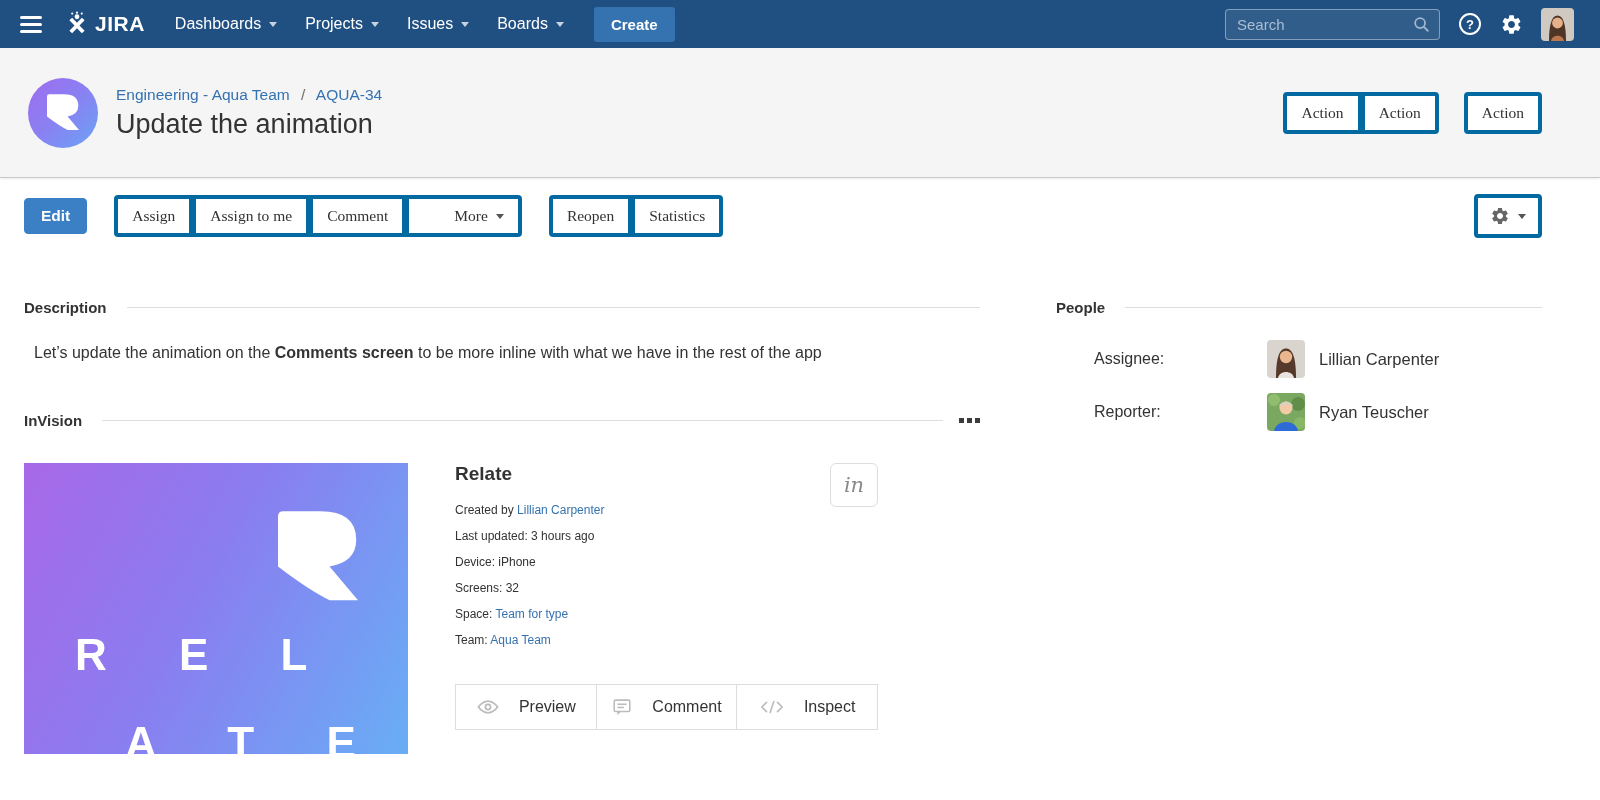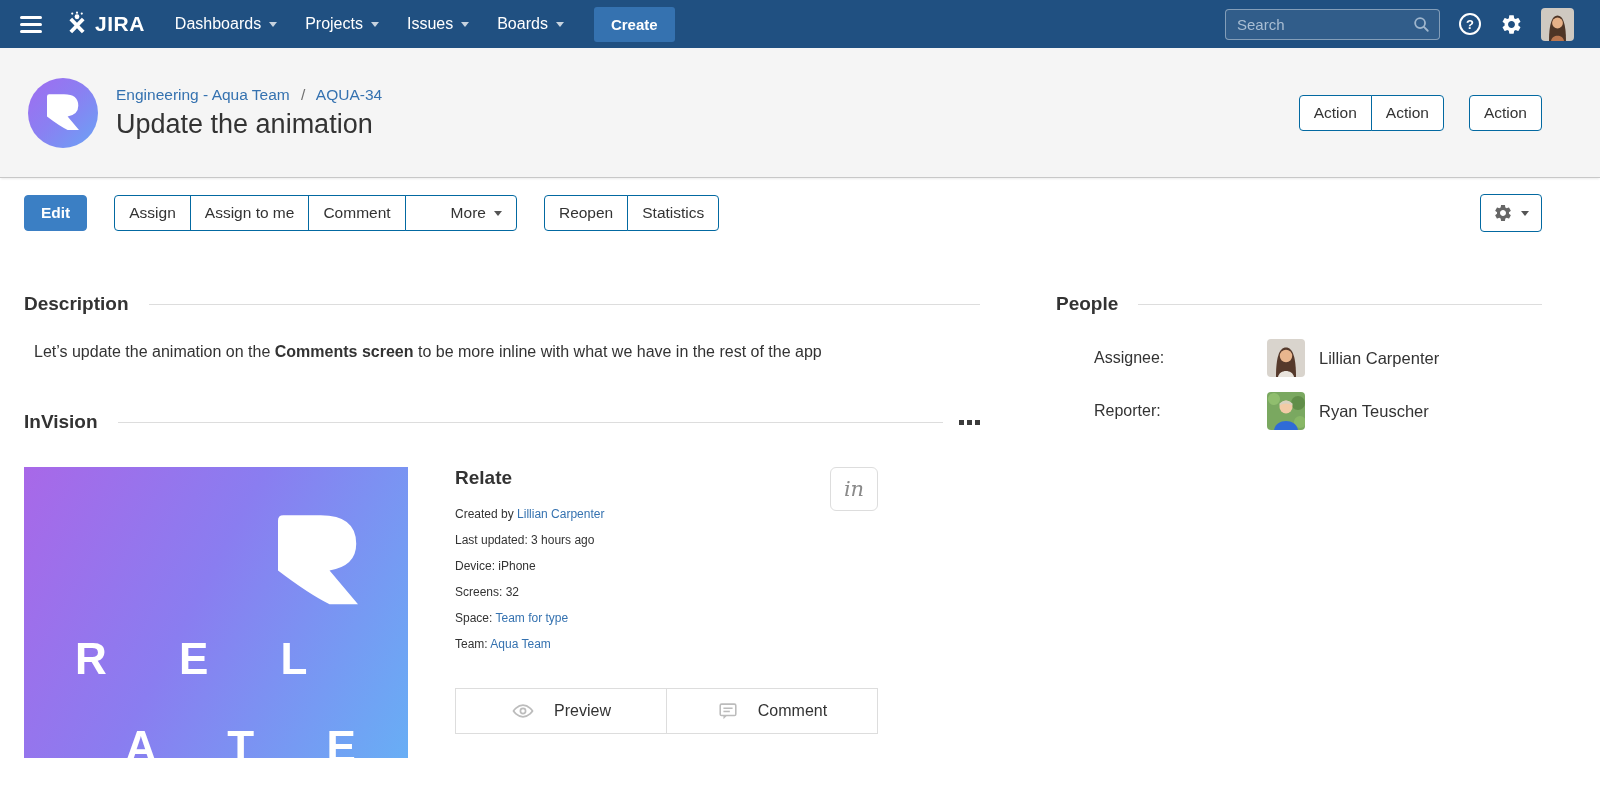--- a/index.html
+++ b/index.html
@@ -47,22 +47,22 @@
     height:130px; display:flex; align-items:center; padding:0 58px 0 28px;
   }
   .project-avatar { width:70px; height:70px; border-radius:50%; flex-shrink:0;
     background:linear-gradient(135deg,#a06cf0 0%,#8a80f2 48%,#6aa3f5 100%);
     display:flex; align-items:center; justify-content:center; margin-right:18px; cursor:pointer; }
   .breadcrumb { font-size:15.5px; margin-bottom:5px; }
   .breadcrumb a { color:#3572b0; cursor:pointer; }
   .breadcrumb .sep { color:#707070; margin:0 7px; }
   .issue-title { margin:0; font-size:27px; font-weight:400; color:#333; }
   .header-actions { margin-left:auto; display:flex; align-items:center; gap:25px; }
-  .btn { background:#fff; border:1px solid #0369a1; border-radius:4px; color:#333;
-    font-size:15.5px; padding:8px 14px; cursor:pointer; font-family:Liberation Sans, sans-serif; white-space:nowrap; }
+  .btn { background:#fff; border:4px solid #0369a1; border-radius:4px; color:#333;
+    font-size:15.5px; padding:8px 14px; cursor:pointer; font-family:Liberation Serif, serif; white-space:nowrap; }
   .btn-group { display:flex; }
   .btn-group .btn { border-radius:0; margin-left:-1px; }
   .btn-group .btn:first-child { border-radius:4px 0 0 4px; margin-left:0; }
   .btn-group .btn:last-child { border-radius:0 4px 4px 0; }
 
   
   .toolbar { display:flex; align-items:center; padding:16px 58px 16px 24px; gap:27px; }
   .btn-primary { background:#3b7fc4; border:1px solid #3b7fc4; border-radius:4px;
     color:#fff; font-weight:bold; font-size:15.5px; padding:8px 16px; cursor:pointer; font-family:inherit; }
   .more-btn, .gear-dd-btn { display:flex; align-items:center; gap:8px;padding-left:45px; }
@@ -70,21 +70,21 @@
     border-top:5px solid #555; }
   .toolbar-spacer { flex:1; }
   .gear-dd-btn { padding:8px 12px; }
 
   
   .main { display:flex; padding:45px 58px 0 24px; }
   .col-left { width:956px; flex-shrink:0; }
   .col-right { flex:1; margin-left:76px; }
 
   .section-head { display:flex; align-items:center; }
-  .section-head h2 { margin:0; font-size:19px; font-weight:bold; color:#333; white-space:nowrap; }
+  .section-head h2 { margin:0; font-size:15px; font-weight:bold; color:#333; white-space:nowrap; }
   .section-line { flex:1; height:1px; background:#ddd; margin-left:20px; }
   .ellipsis-btn { background:none; border:none; margin-left:16px; padding:4px 0; display:flex; gap:3px; cursor:pointer; }
   .ellipsis-btn i { width:5px; height:5px; background:#3c3c3c; display:block; }
 
   .desc-text { margin:26px 0 0 10px; font-size:16px; line-height:22px; }
 
   .invision-section { margin-top:48px; }
   .invision-card { margin-top:34px; display:flex; }
   .shot { position:relative; width:384px; height:291px; overflow:hidden; flex-shrink:0; cursor:pointer;
     background:linear-gradient(118deg,#a868e8 0%,#8a7df0 45%,#68aef5 100%); }
@@ -291,20 +291,28 @@
               </button>
               <button class="card-btn">
                 <svg width="22" height="22" viewBox="0 0 24 24" fill="none" stroke="#bcbcbc" stroke-width="1.7">
                   <rect x="3.5" y="4.5" width="17" height="12.5" rx="1.5"></rect>
                   <line x1="7" y1="9" x2="17" y2="9"></line>
                   <line x1="7" y1="12.5" x2="14" y2="12.5"></line>
                   <path d="M7 17 L7 21 L11 17" fill="#bcbcbc" stroke="none"></path>
                 </svg>
                 <span>Comment</span>
               </button>
+              <button class="card-btn">
+                <svg width="26" height="22" viewBox="0 0 28 24" fill="none" stroke="#bcbcbc" stroke-width="1.8" stroke-linecap="round">
+                  <path d="M8 7 L3 12 L8 17"></path>
+                  <path d="M20 7 L25 12 L20 17"></path>
+                  <line x1="16" y1="6" x2="12" y2="18"></line>
+                </svg>
+                <span>Inspect</span>
+              </button>
             </div>
           </div>
 
         </div>
       </div>
     </section>
 
     <aside class="col-right">
       <div class="section-head">
         <h2>People</h2>

